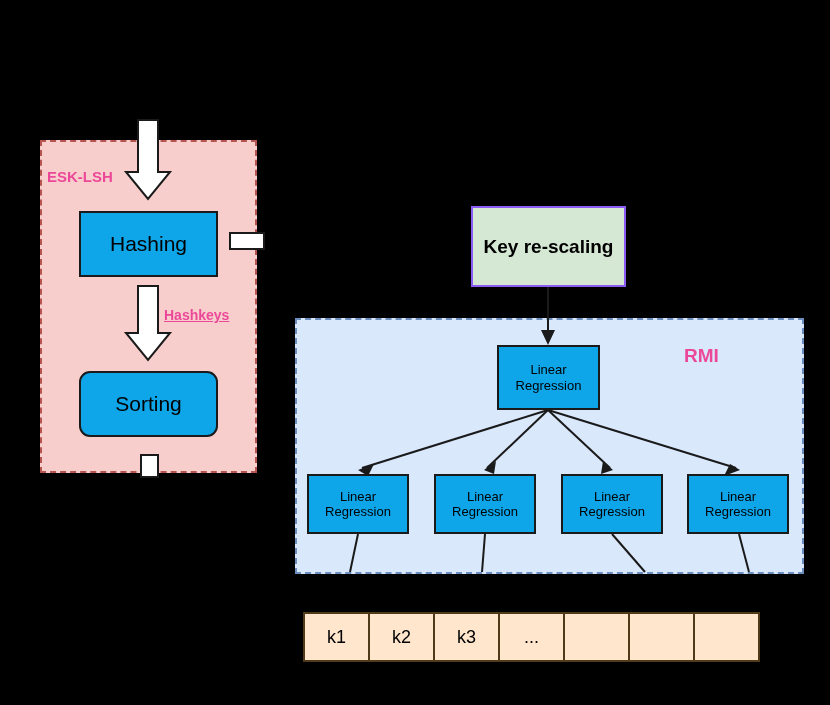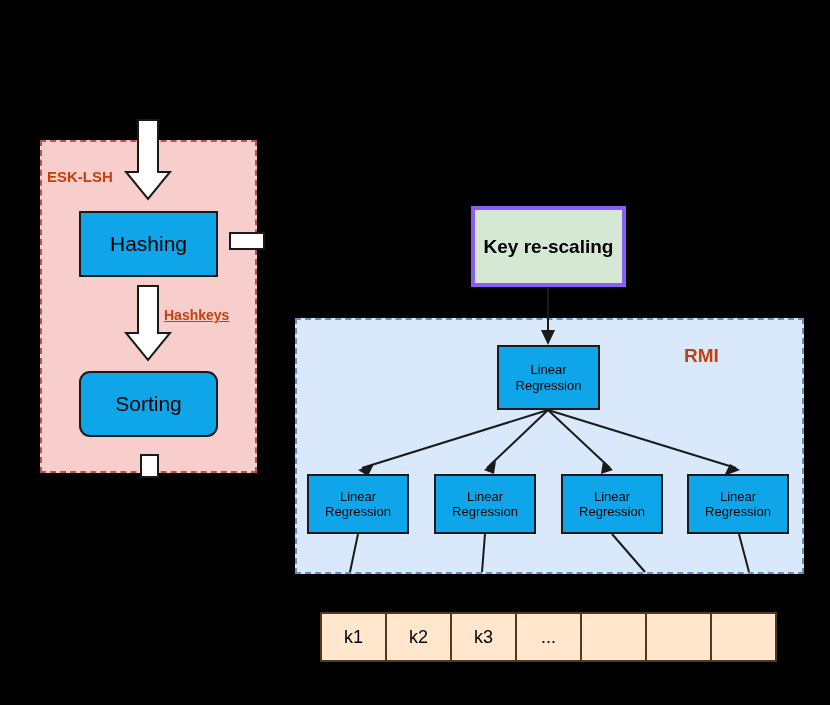--- a/index.html
+++ b/index.html
@@ -56,35 +56,35 @@
     line-height: 1.18;
   }
   #hashing-node { left: 79px; top: 211px; width: 139px; height: 66px; }
   #sorting-node { left: 79px; top: 371px; width: 139px; height: 66px; border-radius: 11px; }
   #key-rescaling-node {
     left: 471px;
     top: 206px;
     width: 155px;
     height: 81px;
     background: #d5e8d4;
-    border: 4px solid #8b5cf6;
+    border: 2px solid #8b5cf6;
     font-size: 19px;
     font-weight: bold;
   }
   #lr-root { left: 497px; top: 345px; width: 103px; height: 65px; }
   #lr-0 { left: 307px; top: 474px; width: 102px; height: 60px; }
   #lr-1 { left: 434px; top: 474px; width: 102px; height: 60px; }
   #lr-2 { left: 561px; top: 474px; width: 102px; height: 60px; }
   #lr-3 { left: 687px; top: 474px; width: 102px; height: 60px; }
 
   .region-label {
     position: absolute;
     font-size: 15px;
     font-weight: bold;
-    color: #c2410c;
+    color: #ec4899;
     white-space: nowrap;
   }
   #esk-label { left: 47px; top: 168px; }
   #rmi-label { left: 684px; top: 345px; font-size: 19px; }
   #hashkeys-label { left: 164px; top: 307px; font-size: 14px; text-decoration: underline; }
 
   svg.overlay {
     position: absolute;
     left: 0;
     top: 0;
@@ -96,21 +96,21 @@
     position: absolute;
     box-sizing: border-box;
     background: #ffffff;
     border: 2px solid #1a1a1a;
   }
   #stub-right { left: 229px; top: 232px; width: 36px; height: 18px; }
   #stub-bottom { left: 140px; top: 454px; width: 19px; height: 24px; }
 
   #key-array {
     position: absolute;
-    left: 320px;
+    left: 303px;
     top: 612px;
     display: flex;
   }
   .key-cell {
     box-sizing: border-box;
     width: 67px;
     height: 50px;
     background: #ffe6cc;
     border: 2px solid #4f3b1a;
     margin-left: -2px;

